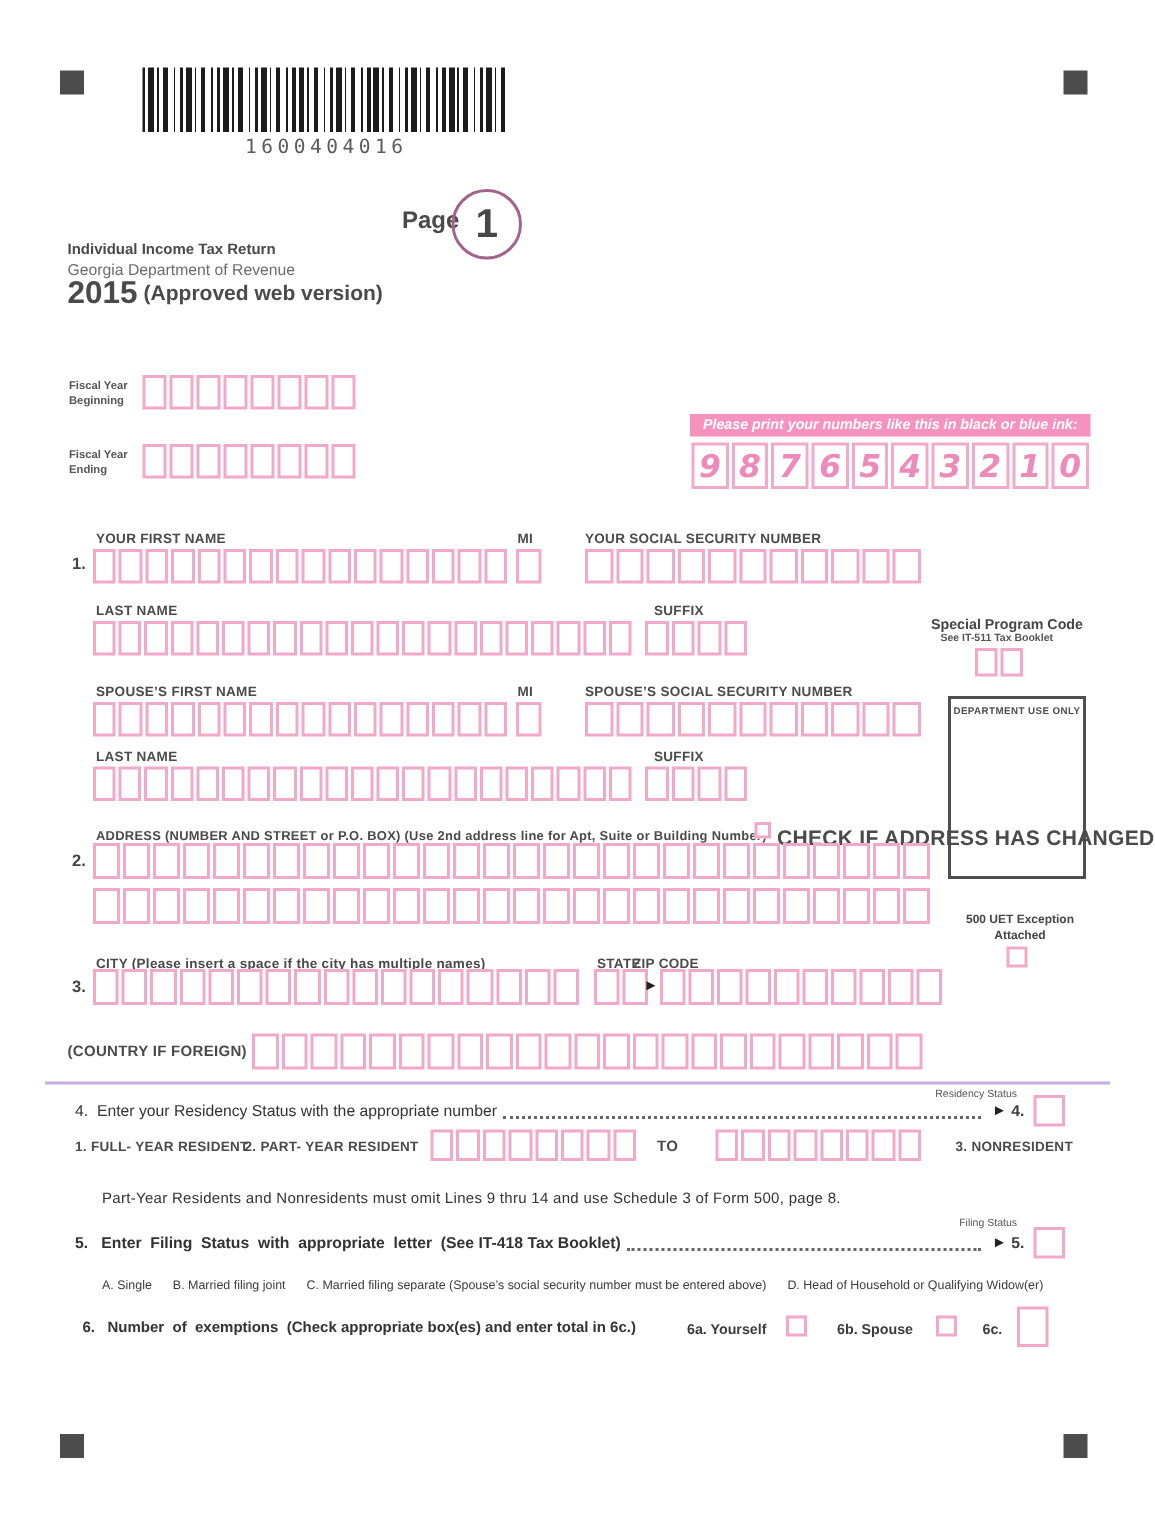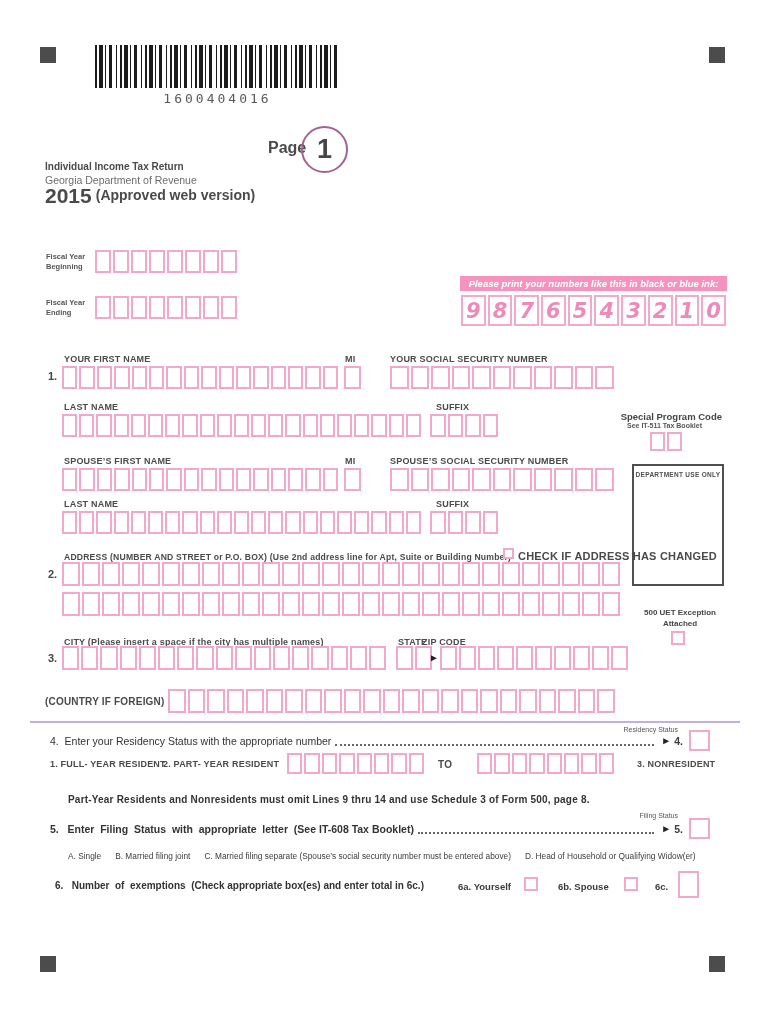--- a/index.html
+++ b/index.html
@@ -61,21 +61,21 @@
 
   .leader-row { display:flex; align-items:center; }
   .leader { flex:1; border-bottom:2px dotted #666; height:2px; margin:8px 4px 0 4px; }
   .arrow { font-size:10px; color:#222; margin:0 3px; }
   .boxlbl { font-size:10.5px; font-weight:bold; color:#3c3c3c; }
   .ansbox { width:21px; height:21px; border:2px solid #f2a8cb; background:#fff; margin-left:6px; }
 
   .l4text { font-size:10.5px; color:#333; white-space:pre; }
   .l5text { font-size:10.5px; font-weight:bold; color:#333; white-space:pre; }
   .tinylbl { font-size:7px; color:#555; }
-  .note { font-size:10px; font-weight:bold; color:#333; letter-spacing:0.2px; }
+  .note { font-size:10px; font-weight:normal; color:#333; letter-spacing:0.2px; }
   .opts { display:flex; gap:14px; font-size:8.3px; color:#3c3c3c; white-space:nowrap; }
   .l6text { font-size:10px; font-weight:bold; color:#333; white-space:pre; }
   .l6lbl { font-size:9.5px; font-weight:bold; color:#3c3c3c; white-space:nowrap; }
 </style>
 </head>
 <body>
 
 <div class="page">
 
   <div class="abs corner" style="left:40px;top:47px"></div>
@@ -290,21 +290,21 @@
   <div class="abs lbl" style="left:436px;top:499px">SUFFIX</div>
   <div class="abs comb" style="left:430px;top:511px;--w:15.5px;--h:23px">
       <span class="cell"></span>
       <span class="cell"></span>
       <span class="cell"></span>
       <span class="cell"></span>
     </div>
 
   <div class="abs lbl" style="left:64px;top:552px;font-size:8.6px">ADDRESS (NUMBER AND STREET or P.O. BOX) (Use 2nd address line for Apt, Suite or Building Number)</div>
   <div class="abs chk" style="left:503px;top:548px;width:11px;height:11px"></div>
-  <div class="abs lbl" style="left:518px;top:550px;font-size:11px">CHECK IF ADDRESS HAS CHANGED</div>
+  <div class="abs lbl" style="left:518px;top:550px;font-size:14px">CHECK IF ADDRESS HAS CHANGED</div>
   <div class="abs seq" style="left:48px;top:568px">2.</div>
   <div class="abs comb" style="left:62px;top:562px;--w:18px;--h:24px">
       <span class="cell"></span>
       <span class="cell"></span>
       <span class="cell"></span>
       <span class="cell"></span>
       <span class="cell"></span>
       <span class="cell"></span>
       <span class="cell"></span>
       <span class="cell"></span>
@@ -467,21 +467,21 @@
       <span class="cell"></span>
       <span class="cell"></span>
       <span class="cell"></span>
     </div>
   <div class="abs lbl" style="left:637px;top:759px">3. NONRESIDENT</div>
 
   <div class="abs note" style="left:68px;top:794px">Part-Year Residents and Nonresidents must omit Lines 9 thru 14 and use Schedule 3 of Form 500, page 8.</div>
 
   <div class="abs tinylbl" style="left:610px;top:812px;width:68px;text-align:right">Filing Status</div>
   <div class="abs leader-row" style="left:50px;top:818px;width:660px">
-    <span class="l5text">5.   Enter  Filing  Status  with  appropriate  letter  (See IT-608 Tax Booklet)</span>
+    <span class="l5text">5.   Enter  Filing  Status  with  appropriate  letter  (See IT-418 Tax Booklet)</span>
     <span class="leader"></span>
     <span class="arrow">►</span>
     <span class="boxlbl">5.</span>
     <span class="ansbox"></span>
   </div>
 
   <div class="abs opts" style="left:68px;top:851px">
     <span>A. Single</span>
     <span>B. Married filing joint</span>
     <span>C. Married filing separate (Spouse’s social security number must be entered above)</span>

